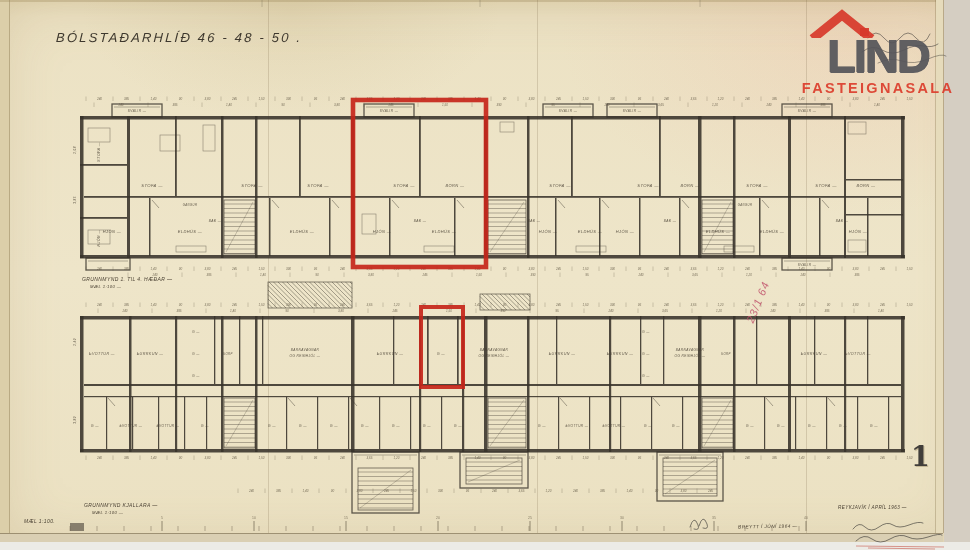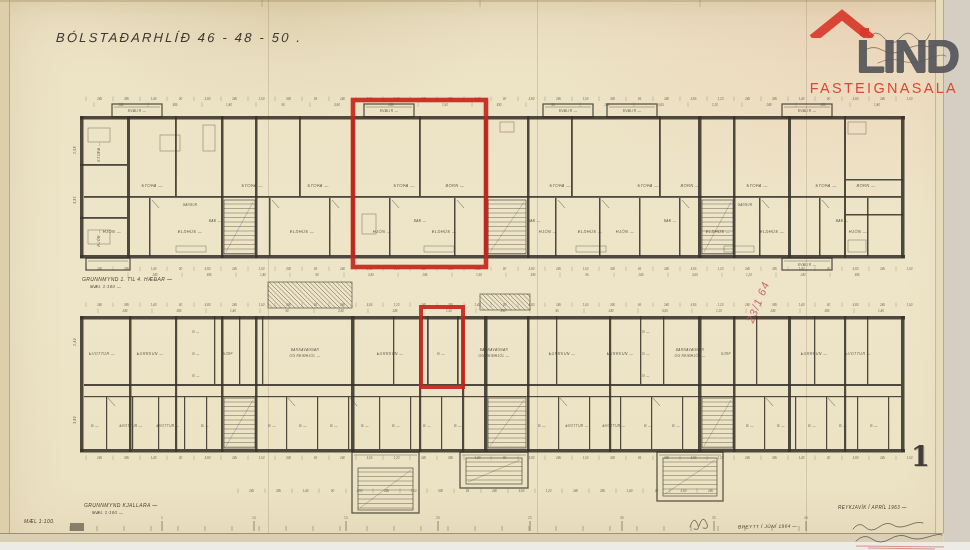--- a/index.html
+++ b/index.html
@@ -14,24 +14,24 @@
   .edge-left{position:absolute;left:0;top:0;bottom:17px;width:9px;background:#dccfa9;border-right:1px solid rgba(120,100,60,.35);}
   .edge-top{position:absolute;left:0;top:0;right:0;height:2px;background:rgba(160,140,95,.35);}
   .edge-r1{position:absolute;top:0;bottom:17px;left:935px;width:1px;background:rgba(120,100,60,.30);}
   .edge-r2{position:absolute;top:0;bottom:17px;left:936px;width:7px;background:#e6dbbb;border-right:1px solid rgba(140,120,85,.5);}
   .edge-r3{position:absolute;top:0;bottom:0;left:944px;right:0;background:#d5cec2;}
   .b-line{position:absolute;left:0;right:27px;top:533px;height:1px;background:rgba(100,85,58,.55);}
   .b-strip1{position:absolute;left:0;right:27px;top:534px;height:8px;background:#dacfb3;}
   .b-strip2{position:absolute;left:0;right:0;top:542px;height:8px;background:#ecebe6;}
   .title{position:absolute;left:56px;top:30px;font-size:13px;font-style:italic;letter-spacing:2.2px;
     color:#3e382e;transform:skewX(-3deg);white-space:nowrap;}
-  .lind{position:absolute;left:798px;top:4px;width:160px;text-align:right;}
+  .lind{position:absolute;left:798px;top:4px;width:160px;text-align:center;}
   .lind-word{font-weight:900;font-size:47px;line-height:1;letter-spacing:-2px;color:#55555a;
     text-shadow:0.7px 0 #55555a,-0.7px 0 #55555a,0 0.7px #55555a;opacity:.92;}
-  .lind-sub{font-weight:400;font-size:14.5px;letter-spacing:2.3px;color:#dc3d2c;margin-top:1px;opacity:.92;}
+  .lind-sub{font-weight:700;font-size:14.5px;letter-spacing:2.3px;color:#dc3d2c;margin-top:1px;opacity:.92;}
   .cap{position:absolute;font-style:italic;color:#4a4133;white-space:nowrap;letter-spacing:.4px;}
   .pagenum{position:absolute;left:911px;top:441px;font-family:"DejaVu Serif",serif;font-weight:bold;
     font-size:27px;color:#413e3a;text-shadow:1px 1px 0 rgba(180,165,130,.7);}
   .pinknote{position:absolute;left:744px;top:320px;font-size:11px;font-style:italic;color:rgba(193,84,108,.85);
     transform:rotate(-68deg);transform-origin:left top;letter-spacing:1px;white-space:nowrap;}
   svg.plans{position:absolute;left:0;top:0;}
 </style>
 </head>
 <body>
 

